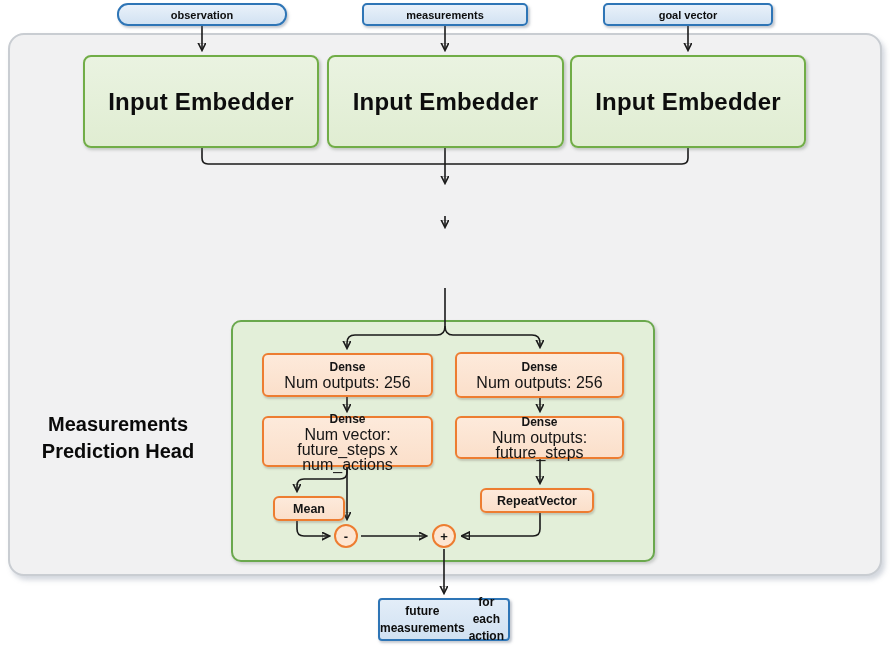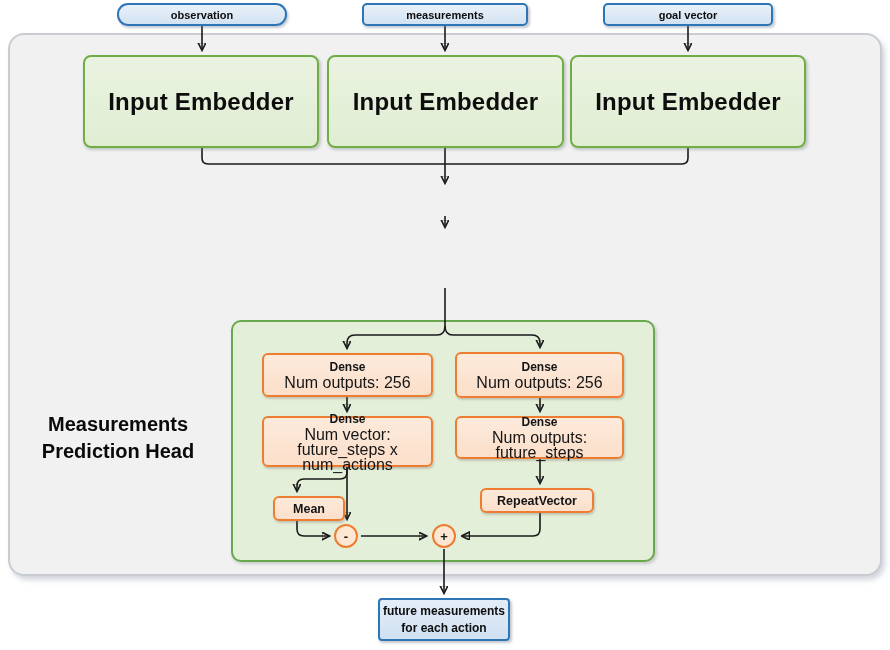--- a/index.html
+++ b/index.html
@@ -19,21 +19,21 @@
     background:linear-gradient(180deg,#e9f1fa 0%,#d2e2f2 100%);
     border:2.5px solid #2e75b6;border-radius:5px;
     display:flex;align-items:center;justify-content:center;text-align:center;
     font-weight:bold;font-size:11px;color:#0d0d0d;
     box-shadow:1.5px 2px 2.5px rgba(90,100,120,.35);
   }
   .outbox{
     background:linear-gradient(180deg,#e3edf8 0%,#d0e1f2 100%);
     border:2.5px solid #2e75b6;border-radius:4px;
     font-weight:bold;font-size:12px;line-height:17px;color:#0d0d0d;
-    display:flex;flex-direction:column;align-items:center;justify-content:center;text-align:center;
+    display:flex;flex-direction:row;align-items:center;justify-content:center;text-align:center;
     box-shadow:1.5px 2px 2.5px rgba(90,100,120,.35);
   }
   
   .greenbox{
     background:linear-gradient(180deg,#eaf3e1 0%,#e0edd2 100%);
     border:2.5px solid #71ad47;border-radius:8px;
     display:flex;align-items:center;justify-content:center;text-align:center;
     font-weight:bold;color:#0d0d0d;
     box-shadow:1.5px 2px 3px rgba(110,120,110,.35);
   }

